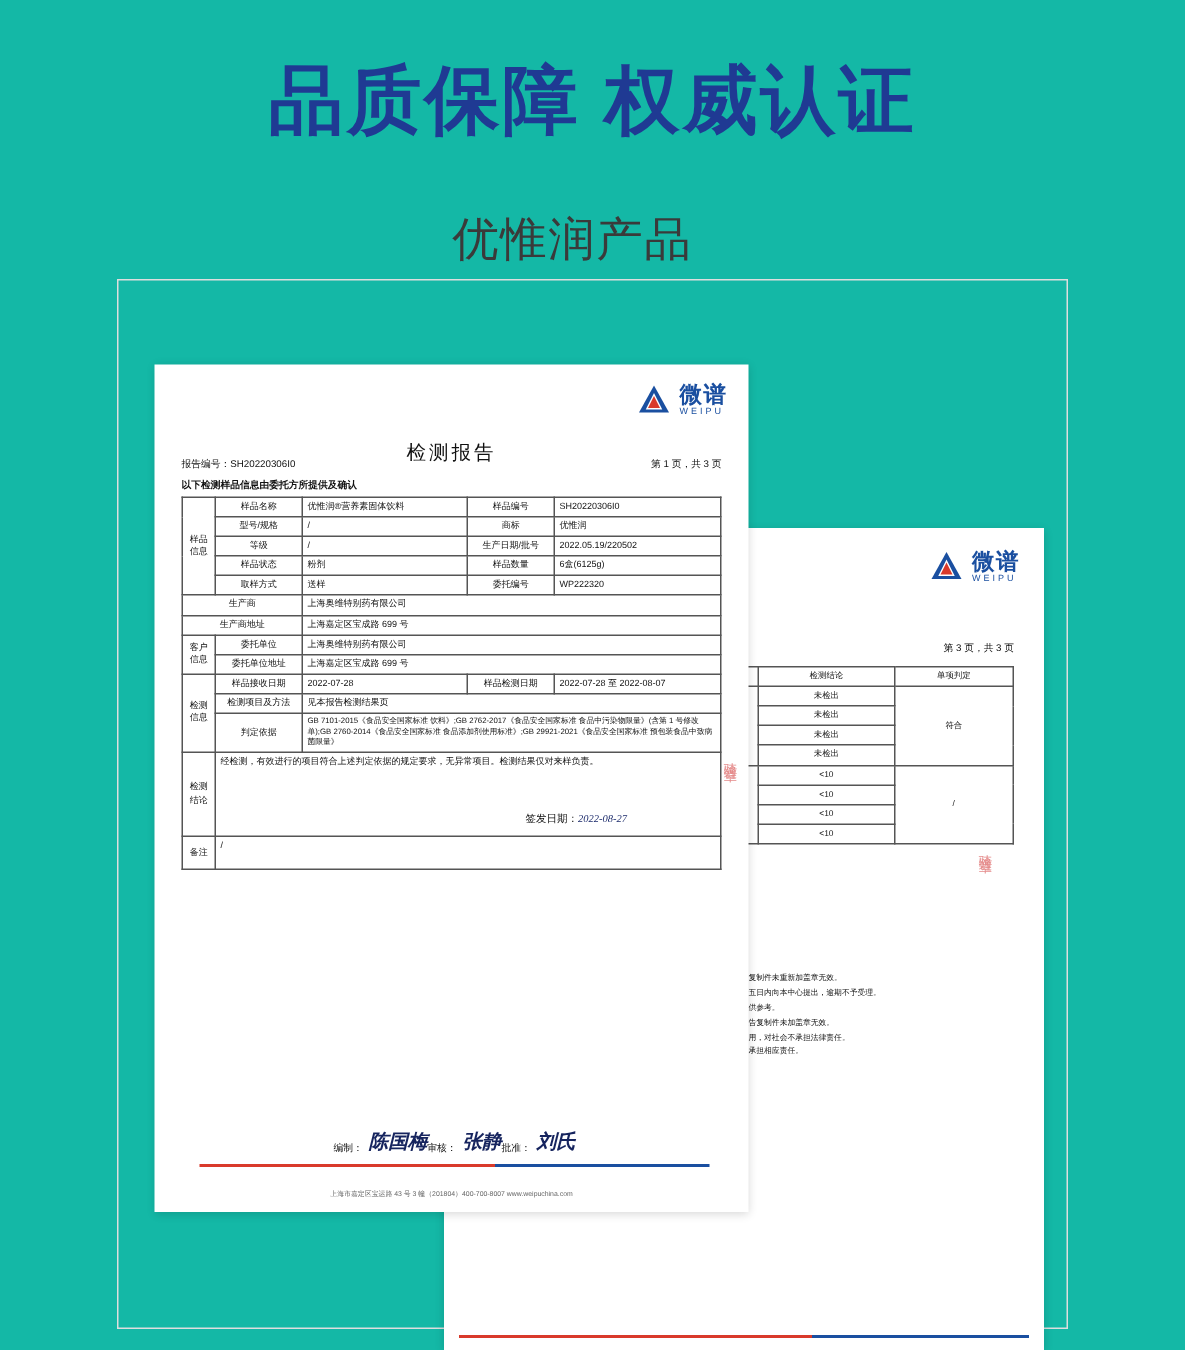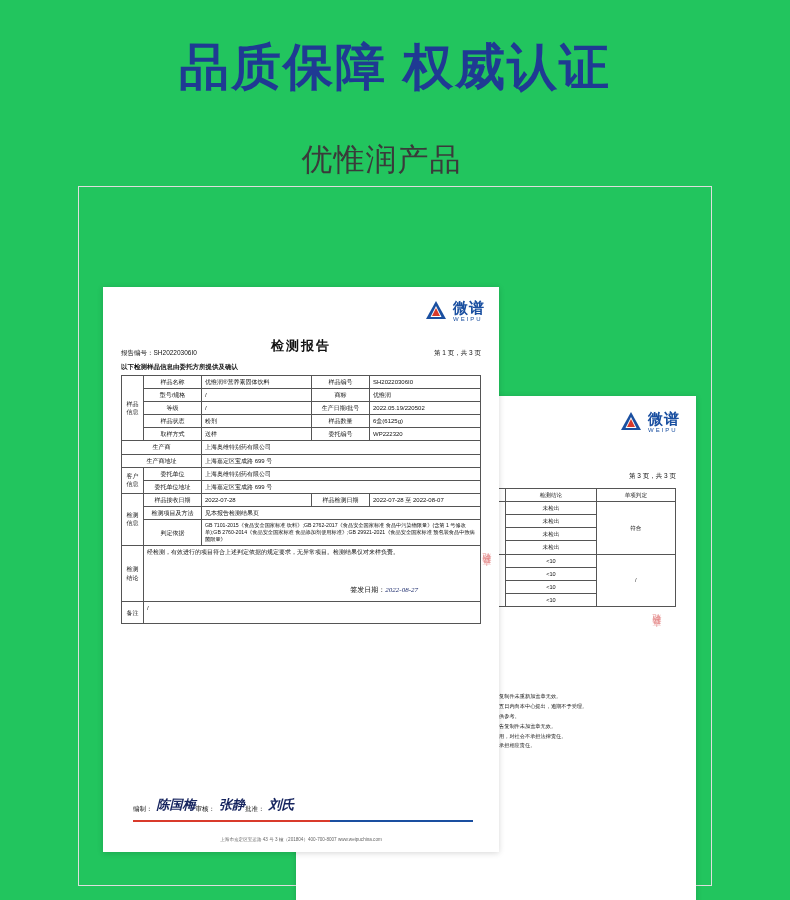--- a/index.html
+++ b/index.html
@@ -6,21 +6,21 @@
   html, body {
     margin: 0; padding: 0;
     width: 790px; height: 900px;
     background: #f2f2f2;
     font-family: "Liberation Sans", sans-serif;
     overflow: hidden;
   }
   .page {
     position: relative;
     width: 790px; height: 900px;
-    background: #22c55e;
+    background: #14b8a6;
   }
 
   
   .main-title {
     position: absolute;
     top: 34px; left: 0; width: 790px;
     text-align: center;
     font-size: 50px;
     font-weight: bold;
     letter-spacing: 2px;
@@ -45,21 +45,20 @@
     width: 634px; height: 700px;
     border: 1px solid #dedede;
     background: transparent;
   }
 
   
   .sheet {
     position: absolute;
     background: #ffffff;
     box-shadow: 0 1px 6px rgba(0,0,0,0.16);
-    margin-top: 44px;
   }
   .sheet-back {
     left: 296px; top: 352px;
     width: 400px; height: 548px;
     overflow: hidden;
   }
   .sheet-front {
     left: 103px; top: 243px;
     width: 396px; height: 565px;
     overflow: hidden;
@@ -88,21 +87,21 @@
     font-size: 6px;
     color: #1a4fa0;
     letter-spacing: 2px;
     margin-top: 1px;
   }
 
   
   .f-logo { position: absolute; right: 14px; top: 12px; }
   .doc-title {
     position: absolute; top: 50px; left: 0; width: 100%;
-    text-align: center; font-size: 13px; font-weight: bold; color: #111;
+    text-align: center; font-size: 13px; font-weight: normal; color: #111;
     letter-spacing: 2px;
   }
   .f-reportno {
     position: absolute; left: 18px; top: 62px;
     font-size: 6.5px; color: #111;
   }
   .f-pageno {
     position: absolute; right: 18px; top: 62px;
     font-size: 6.5px; color: #111;
   }
@@ -134,21 +133,21 @@
   .hand {
     font-family: "Liberation Serif", serif;
     font-style: italic;
     color: #1b2a6b;
   }
 
   
   .sig-row {
     position: absolute;
     left: 30px; bottom: 38px; width: 340px;
-    display: flex; justify-content: flex-start; align-items: flex-end;
+    display: flex; justify-content: center; align-items: flex-end;
     font-size: 6.5px; color: #111;
   }
   .sig-cell { display: flex; align-items: flex-end; gap: 4px; }
   .sig-name {
     font-family: "Liberation Serif", serif;
     font-style: italic; font-weight: bold;
     font-size: 13px; color: #16245e;
   }
   .sig-bar {
     position: absolute;

